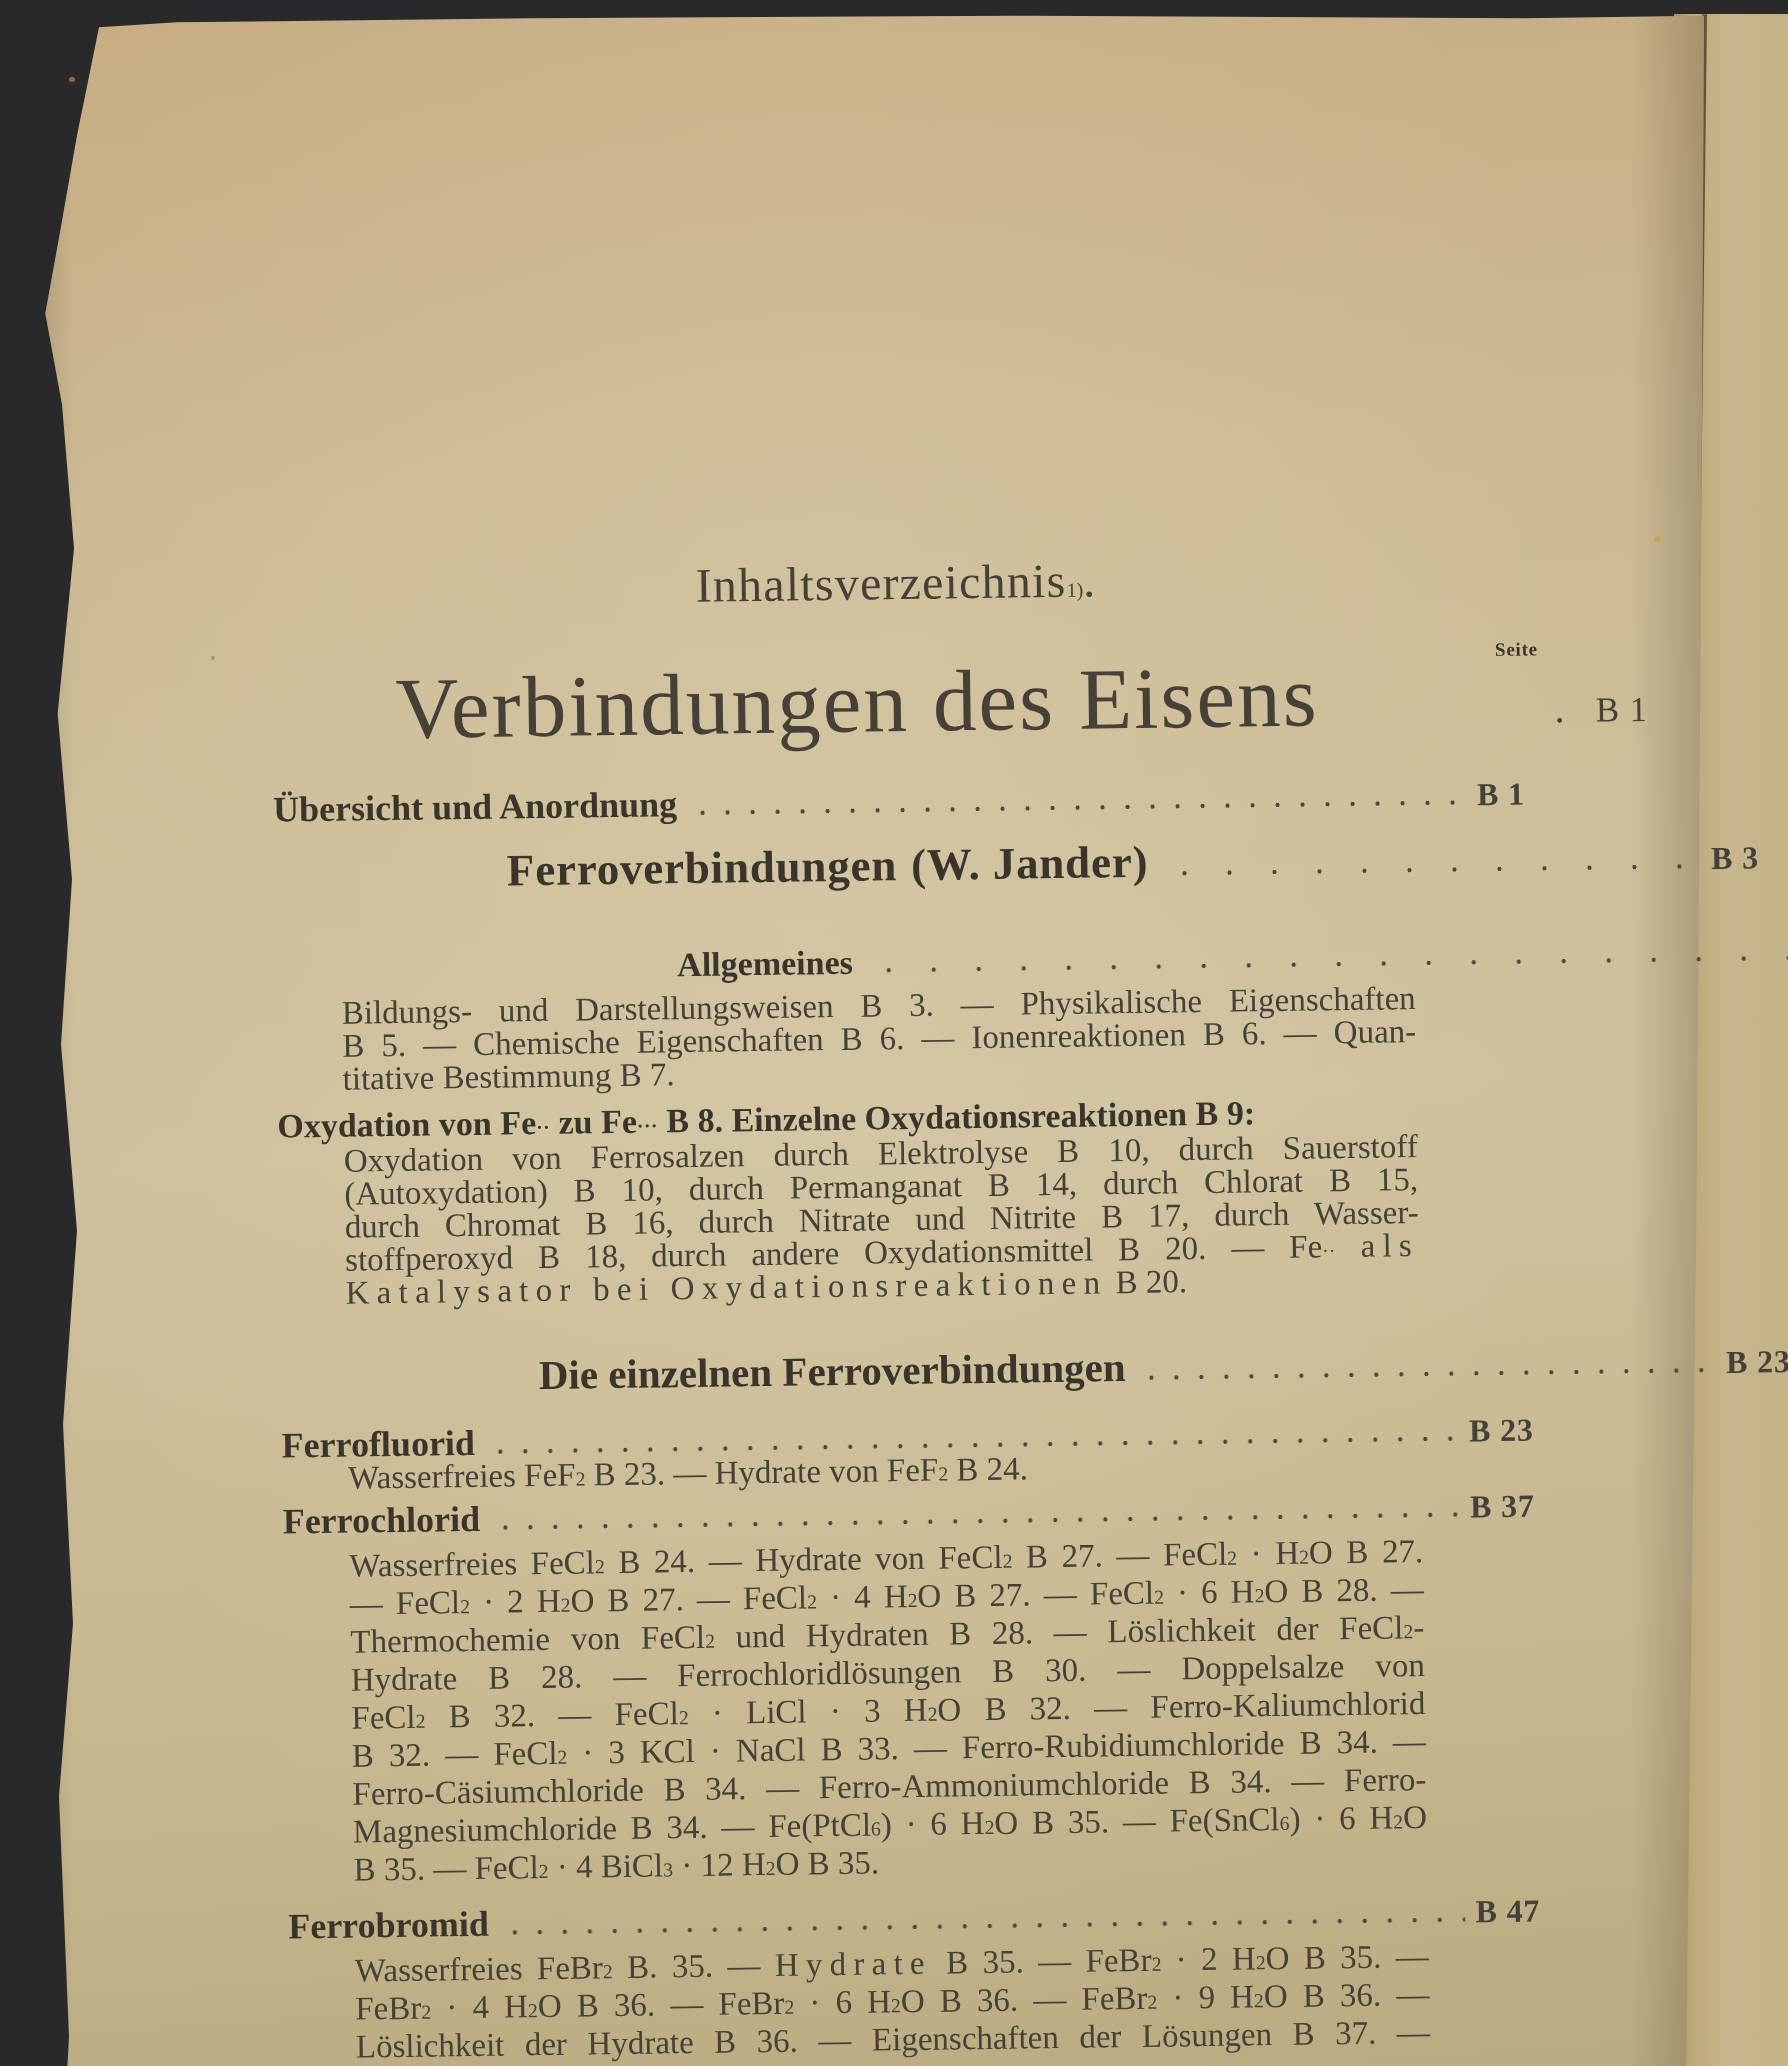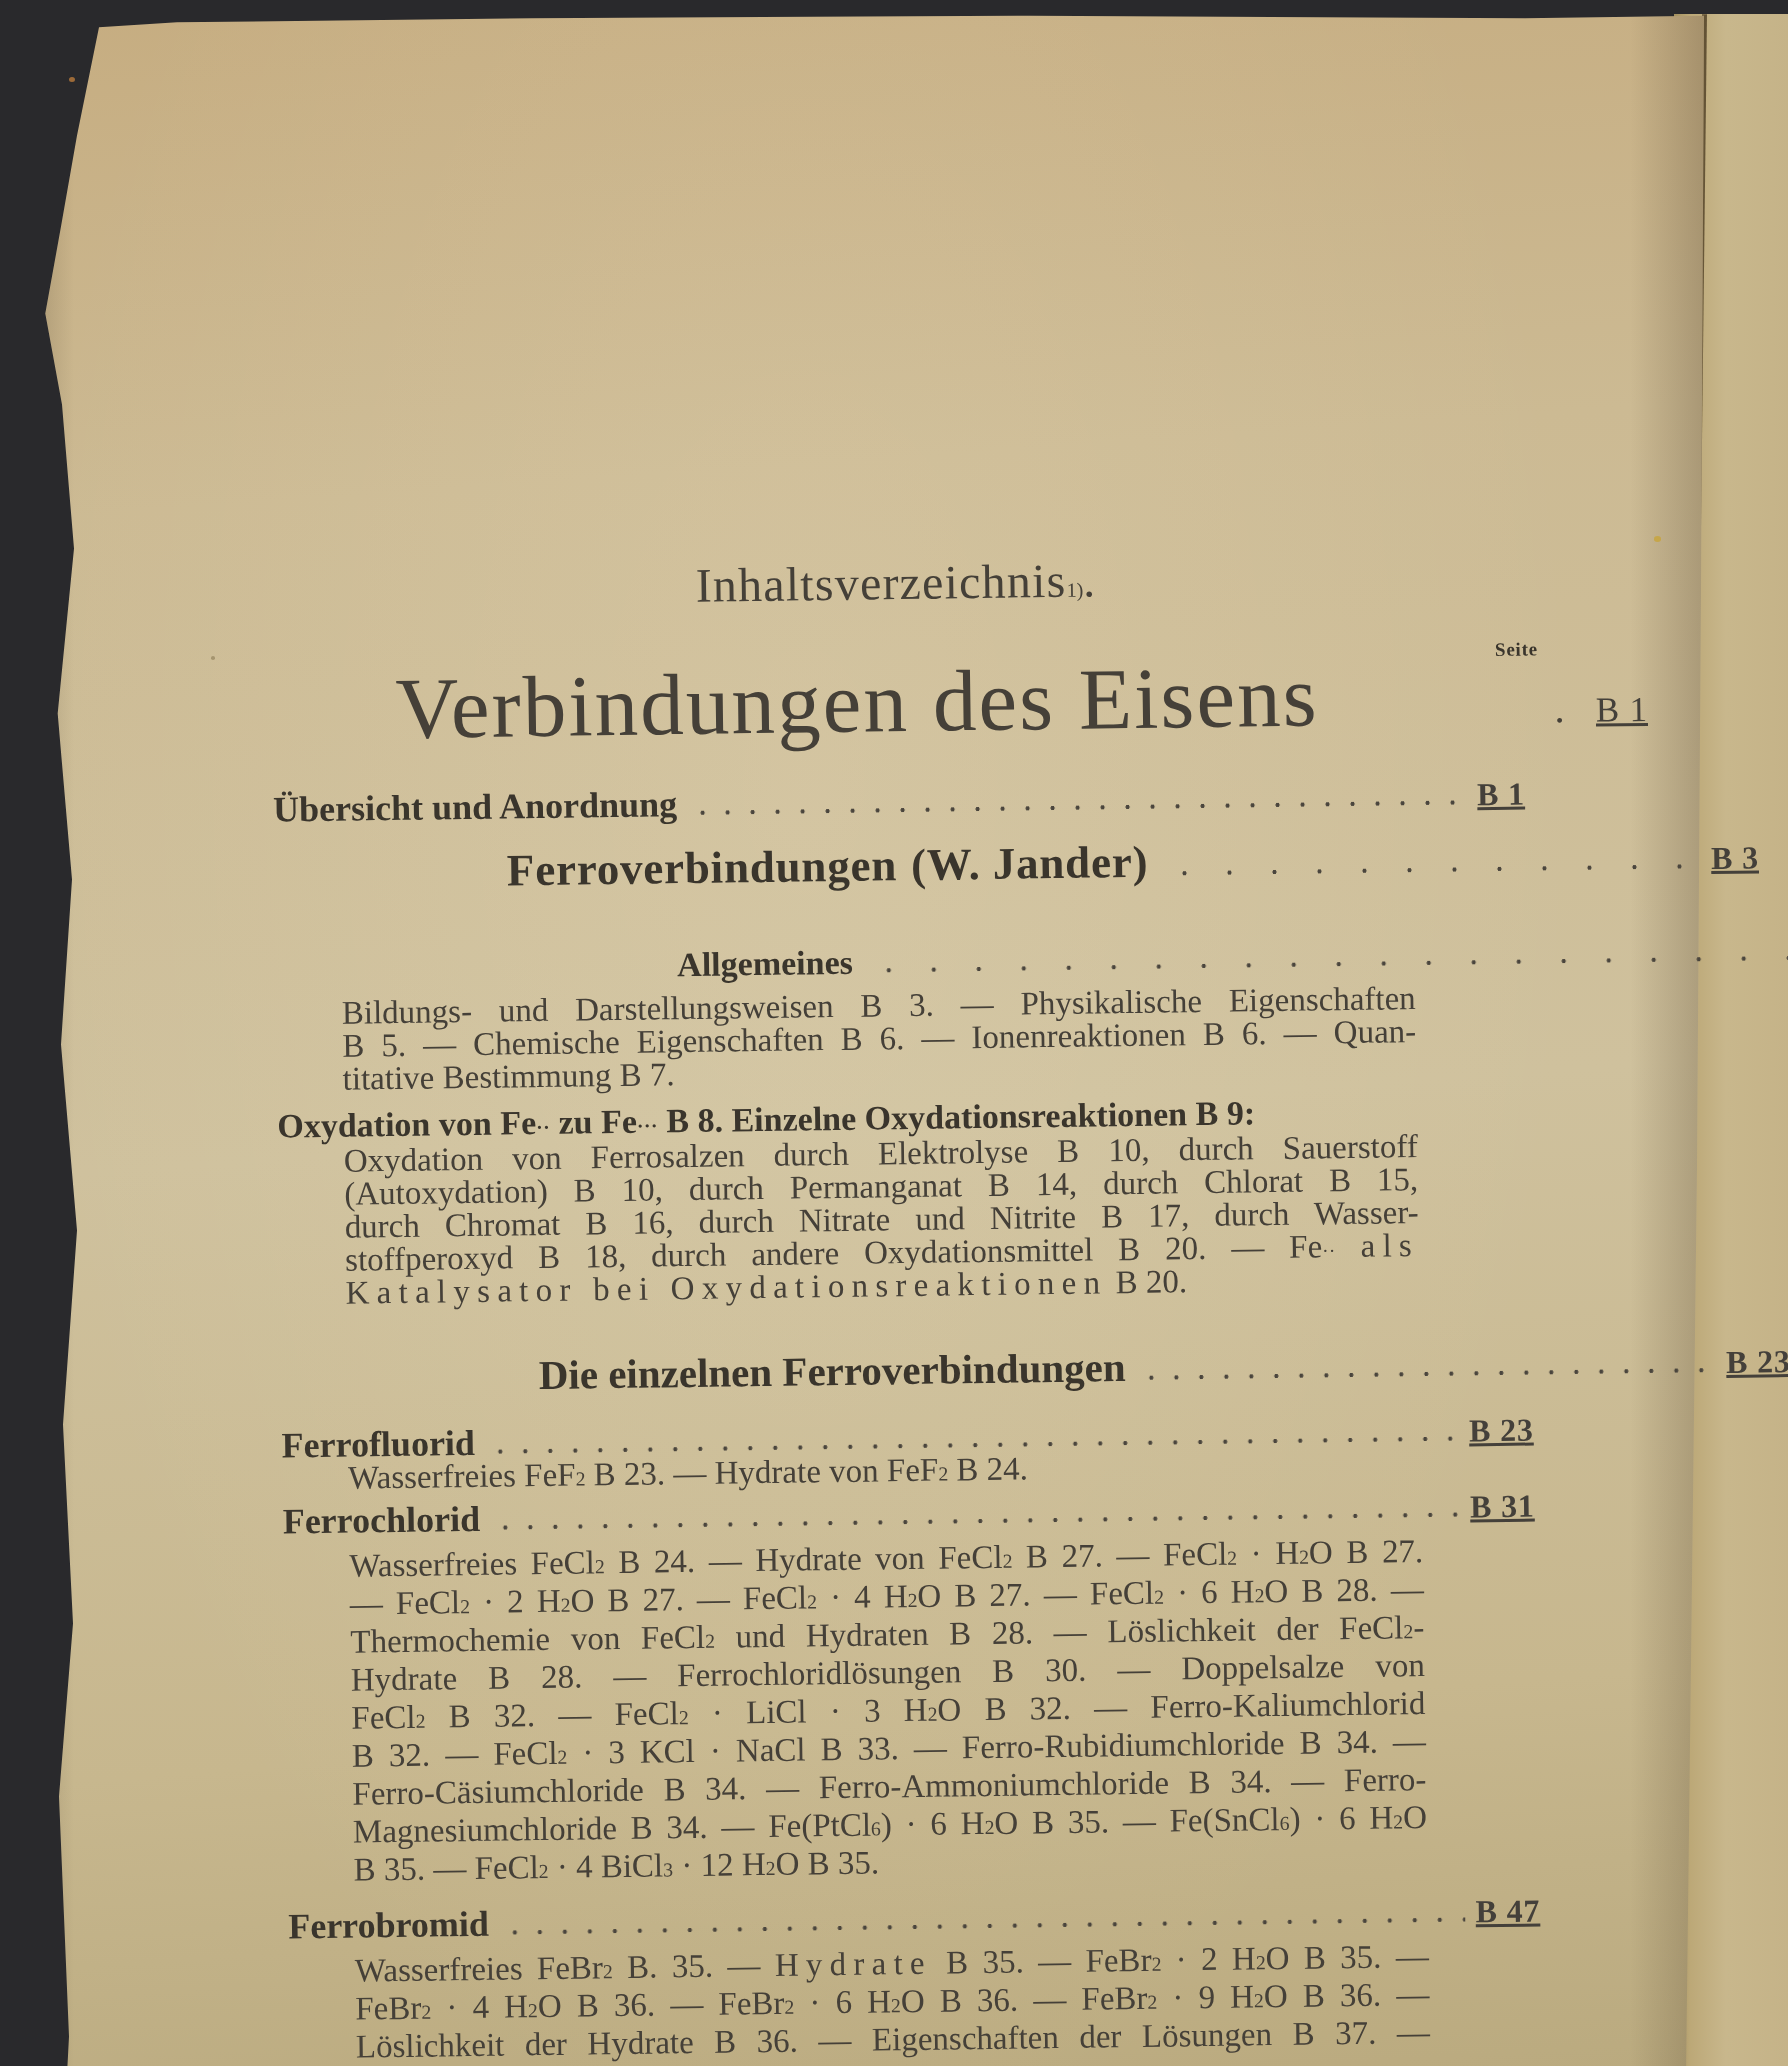--- a/index.html
+++ b/index.html
@@ -47,21 +47,21 @@
   
   #content{
     position:absolute;left:37px;top:11.6px;width:1667px;height:2415px;
     transform:rotate(-0.78deg);transform-origin:872px 1231px;
     color:var(--ink);
   }
   .row{
     position:absolute;left:242px;width:1252px;
     display:flex;align-items:baseline;line-height:1;white-space:nowrap;
   }
-  .pg{font-size:32px;color:var(--pg-ink);letter-spacing:0.8px;text-decoration:underline;}
+  .pg{font-size:32px;color:var(--pg-ink);letter-spacing:0.8px;}
   .leader{
     flex:1;height:5.8px;margin:0 10.7px 0 13.2px;
     background:radial-gradient(circle,#4a453d 1.9px,rgba(0,0,0,0) 2.2px) repeat-x left center/25px 5.8px;
   }
   .leader.wide{background-size:45px 5.8px;}
   .bold{font-weight:bold;color:var(--ink-bold);}
   .entry{font-size:36px;}
   .title-row{justify-content:center;font-size:48px;letter-spacing:1.2px;}
   .title-row sup{font-size:20px;vertical-align:33px;letter-spacing:0;}
   .seite-row{justify-content:flex-end;width:1267px;font-size:19px;letter-spacing:0.8px;}
@@ -168,21 +168,21 @@
     <span class="leader"></span>
     <span class="pg">B 23</span>
   </div>
   <div class="para h80" style="top:1442px;">
     <span class="ln last">Wasserfreies FeF<sub>2</sub> B 23. — Hydrate von FeF<sub>2</sub> B 24.</span>
   </div>
 
   <div class="row entry bold" style="top:1483px;">
     <span class="lbl">Ferrochlorid</span>
     <span class="leader"></span>
-    <span class="pg">B 31</span>
+    <span class="pg">B 37</span>
   </div>
   <div class="para h91" style="top:1527px;">
     <span class="ln">Wasserfreies FeCl<sub>2</sub> B 24. — Hydrate von FeCl<sub>2</sub> B 27. — FeCl<sub>2</sub> · H<sub>2</sub>O B 27.</span>
     <span class="ln">— FeCl<sub>2</sub> · 2 H<sub>2</sub>O B 27. — FeCl<sub>2</sub> · 4 H<sub>2</sub>O B 27. — FeCl<sub>2</sub> · 6 H<sub>2</sub>O B 28. —</span>
     <span class="ln">Thermochemie von FeCl<sub>2</sub> und Hydraten B 28. — Löslichkeit der FeCl<sub>2</sub>-</span>
     <span class="ln">Hydrate B 28. — Ferrochloridlösungen B 30. — Doppelsalze von</span>
     <span class="ln">FeCl<sub>2</sub> B 32. — FeCl<sub>2</sub> · LiCl · 3 H<sub>2</sub>O B 32. — Ferro-Kaliumchlorid</span>
     <span class="ln">B 32. — FeCl<sub>2</sub> · 3 KCl · NaCl B 33. — Ferro-Rubidiumchloride B 34. —</span>
     <span class="ln">Ferro-Cäsiumchloride B 34. — Ferro-Ammoniumchloride B 34. — Ferro-</span>
     <span class="ln">Magnesiumchloride B 34. — Fe(PtCl<sub>6</sub>) · 6 H<sub>2</sub>O B 35. — Fe(SnCl<sub>6</sub>) · 6 H<sub>2</sub>O</span>

